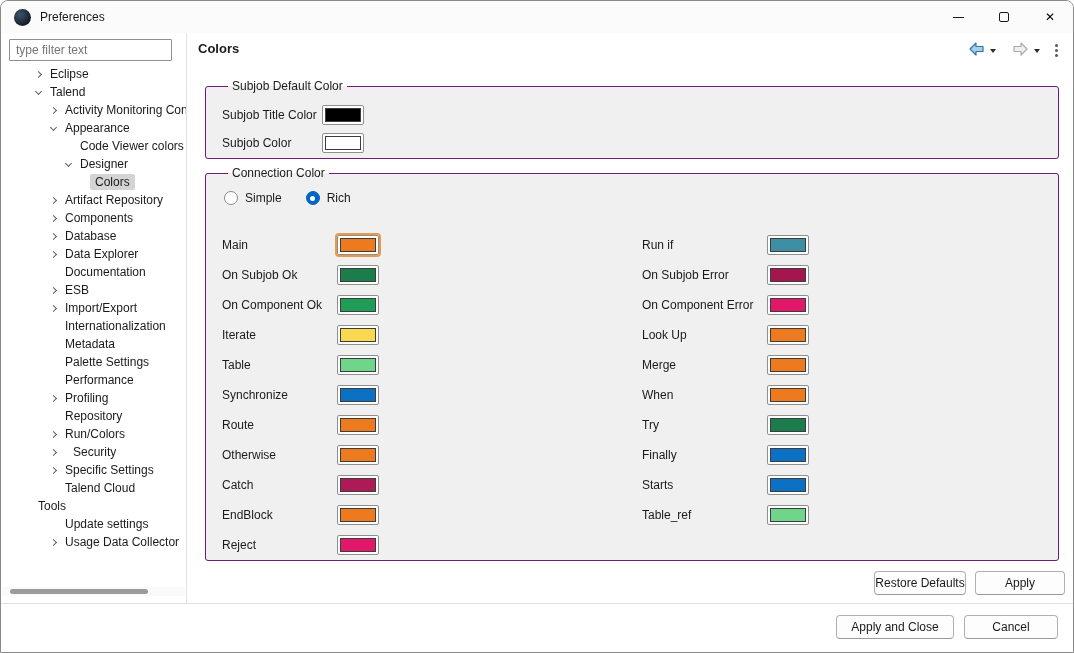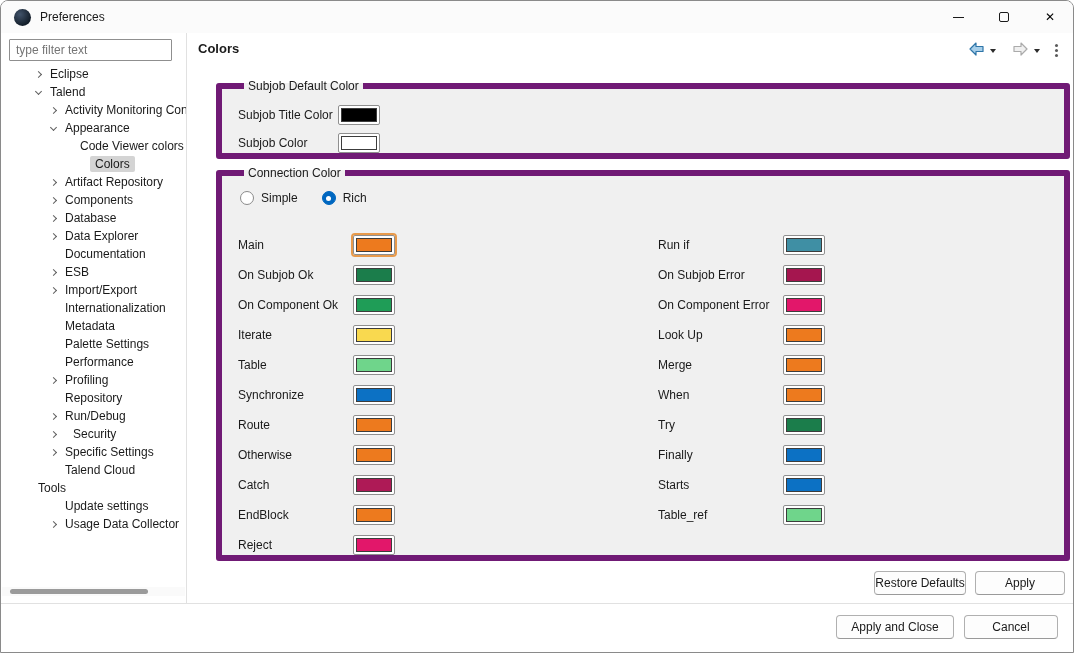--- a/index.html
+++ b/index.html
@@ -46,21 +46,21 @@
 
   
   .main-title { position: absolute; left: 197px; top: 40px; font-size: 13px; font-weight: bold; }
   .nav-icons { position: absolute; right: 13px; top: 41px; display: flex; align-items: center; gap: 5px; }
   .caret { width: 0; height: 0; border-left: 3.5px solid transparent; border-right: 3.5px solid transparent; border-top: 4px solid #2b2b2b; display: inline-block; }
   .nav-gap { width: 6px; }
   .kebab { display: inline-flex; flex-direction: column; gap: 2px; margin-left: 8px; padding: 2px; }
   .kebab i { width: 3px; height: 3px; border-radius: 50%; background: #5a5a5a; }
 
   
-  fieldset { position: absolute; left: 215px; width: 854px; border: 6px solid #701a75;
+  fieldset { position: absolute; left: 204px; width: 854px; border: 1px solid #701a75;
     background: #F0F0F0; border-radius: 3px; padding: 0 0 0 16px; }
   legend { font-size: 12px; padding: 0 4px; margin-left: 6px; background: transparent; }
   #subjob-group { top: 78px; height: 80px; }
   #connection-group { top: 165px; height: 395px; }
   #subjob-rows { padding-top: 8px; }
   .c-row { display: flex; align-items: center; height: 30px; }
   #subjob-rows .c-row { height: 28px; }
   .g-label { width: 100px; }
   .c-label-l { width: 115px; }
   .c-label-r { width: 125px; }
@@ -134,20 +134,26 @@
     <div class="tree-row" style="padding-left: 27px;">
       <span class="chev-slot">
         <span class="chev down"></span>
       </span>
       <span class="tree-label">Appearance</span>
     </div>
     <div class="tree-row" style="padding-left: 42px;">
       <span class="chev-slot"></span>
       <span class="tree-label">Code Viewer colors</span>
     </div>
+    <div class="tree-row" style="padding-left: 42px;">
+      <span class="chev-slot">
+        <span class="chev down"></span>
+      </span>
+      <span class="tree-label">Designer</span>
+    </div>
     <div class="tree-row" style="padding-left: 57px;">
       <span class="chev-slot"></span>
       <span class="tree-label selected">Colors</span>
     </div>
     <div class="tree-row" style="padding-left: 27px;">
       <span class="chev-slot">
         <span class="chev right"></span>
       </span>
       <span class="tree-label">Artifact Repository</span>
     </div>
@@ -208,21 +214,21 @@
       <span class="tree-label">Profiling</span>
     </div>
     <div class="tree-row" style="padding-left: 27px;">
       <span class="chev-slot"></span>
       <span class="tree-label">Repository</span>
     </div>
     <div class="tree-row" style="padding-left: 27px;">
       <span class="chev-slot">
         <span class="chev right"></span>
       </span>
-      <span class="tree-label">Run/Debug</span>
+      <span class="tree-label">Run/Colors</span>
     </div>
     <div class="tree-row" style="padding-left: 27px; gap: 8px;">
       <span class="chev-slot">
         <span class="chev right"></span>
       </span>
       <span class="tree-label">Security</span>
     </div>
     <div class="tree-row" style="padding-left: 27px;">
       <span class="chev-slot">
         <span class="chev right"></span>

